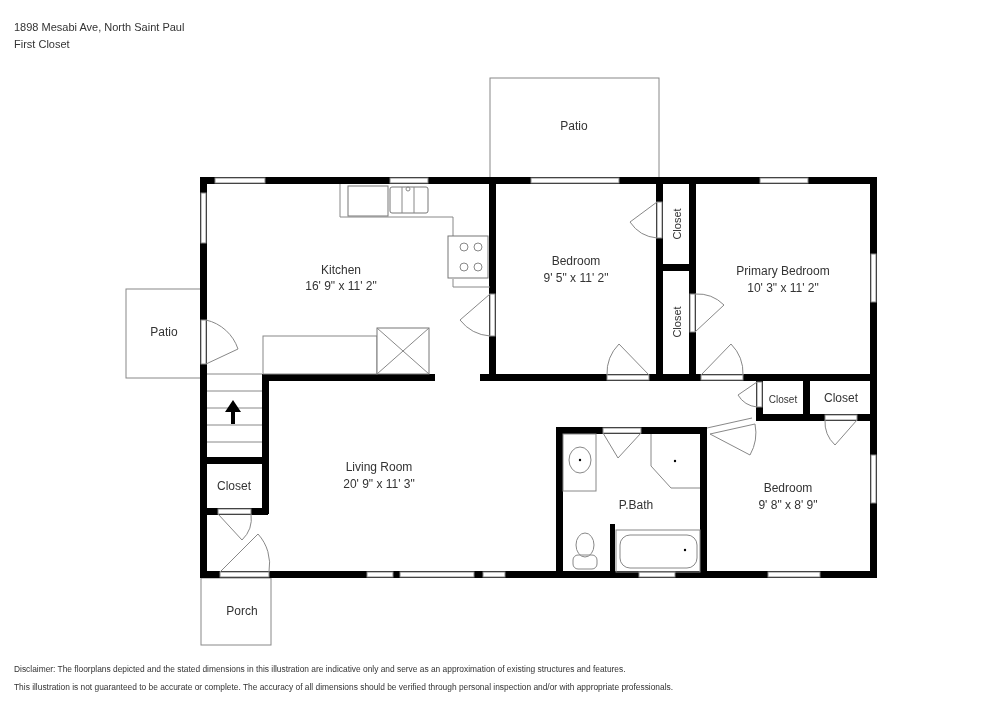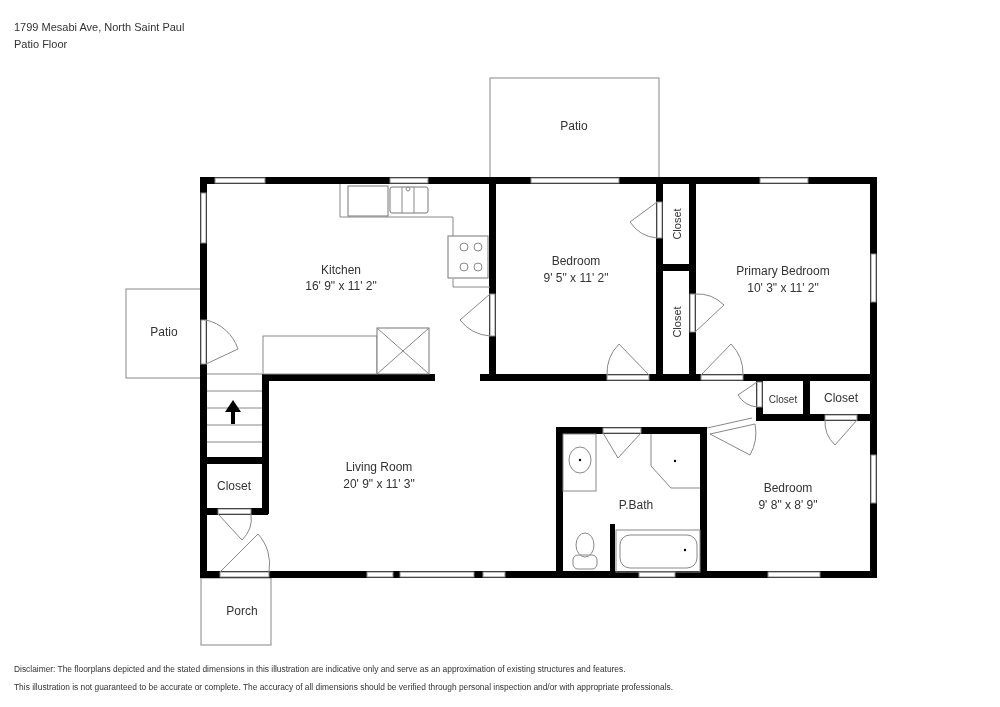--- a/index.html
+++ b/index.html
@@ -11,22 +11,22 @@
   .lbl { font-family: "Liberation Sans", sans-serif; font-size: 12px; fill: #333; text-anchor: middle; }
   .lbl-s { font-family: "Liberation Sans", sans-serif; font-size: 11px; fill: #333; text-anchor: middle; }
   .wall { fill: #000; }
   .thin { fill: none; stroke: #888; stroke-width: 1; }
   .thin2 { fill: #fff; stroke: #777; stroke-width: 1; }
   .win { fill: #fff; stroke: #888; stroke-width: 1; }
 </style>
 </head>
 <body>
 
-<div class="hdr" style="top:21px;">1799 Mesabi Ave, North Saint Paul</div>
-<div class="hdr" style="top:38px;">Patio Floor</div>
+<div class="hdr" style="top:21px;">1898 Mesabi Ave, North Saint Paul</div>
+<div class="hdr" style="top:38px;">First Closet</div>
 
 <svg width="1000" height="707" viewBox="0 0 1000 707">
 
   <rect class="thin" x="490" y="78" width="169" height="102"></rect>
   <rect class="thin" x="126" y="289" width="76" height="89"></rect>
   <rect class="thin" x="201" y="578" width="70" height="67"></rect>
 
   <g>
 
     <rect class="wall" x="200" y="177" width="676" height="7"></rect>

